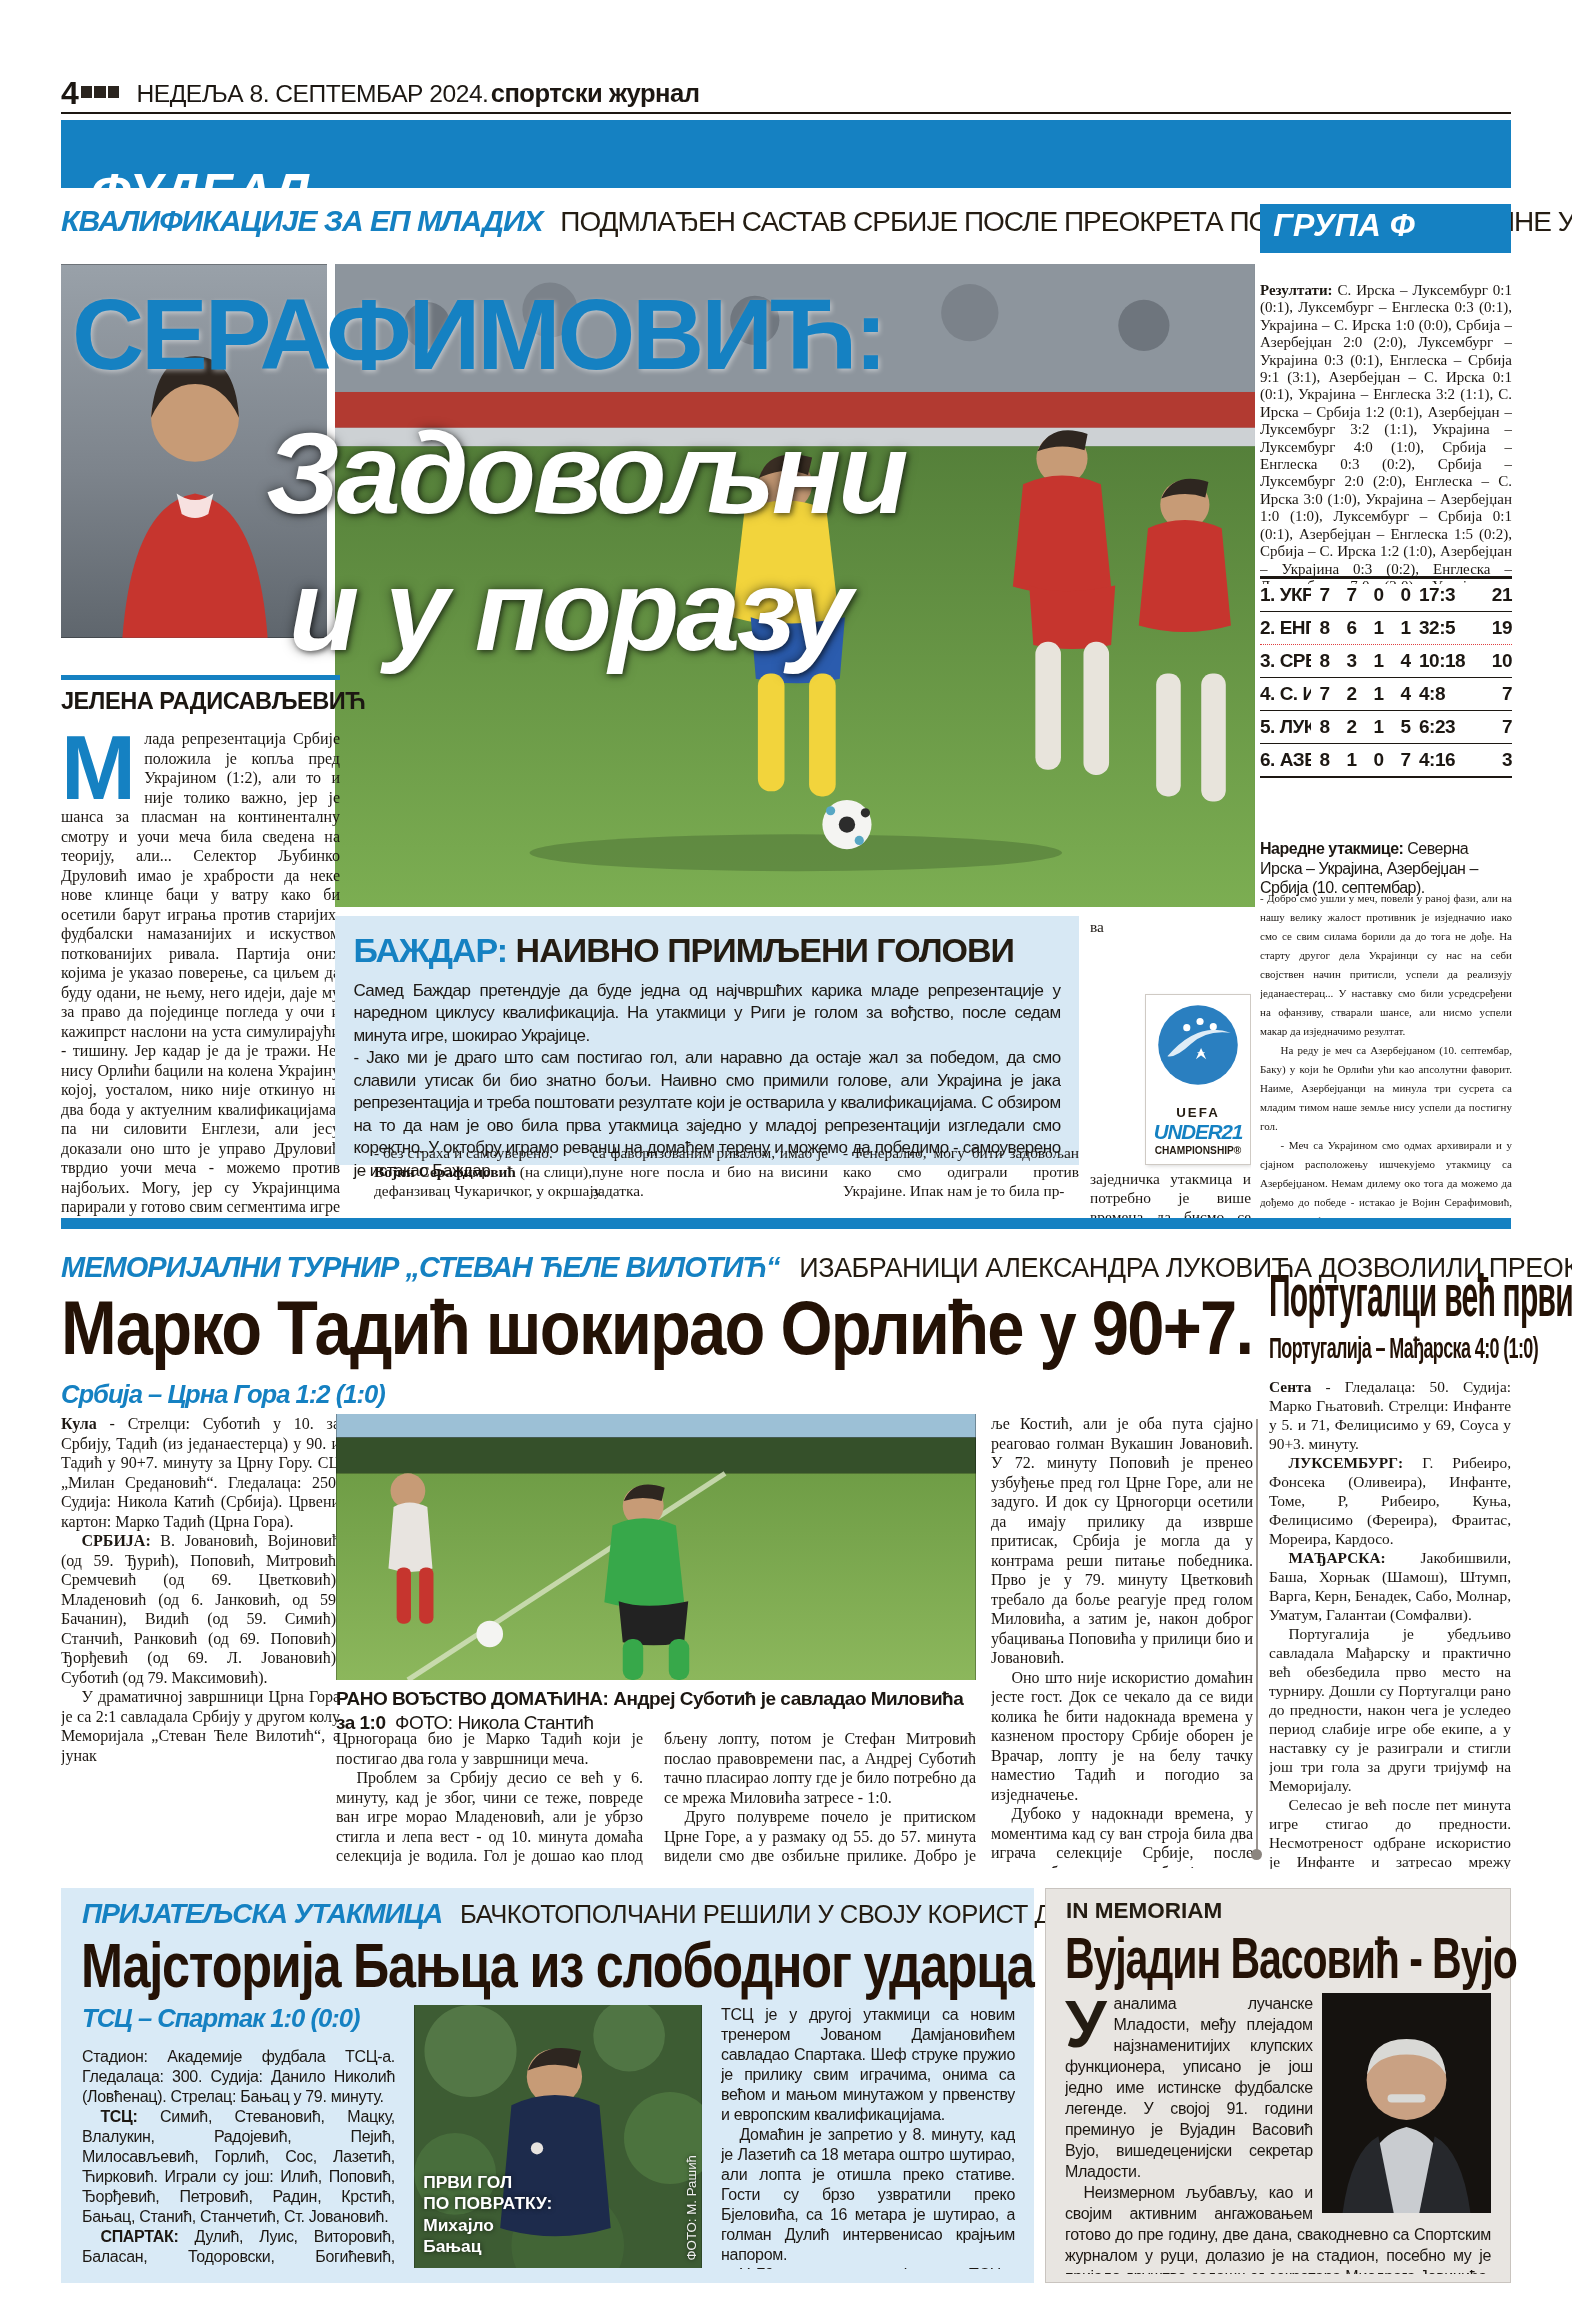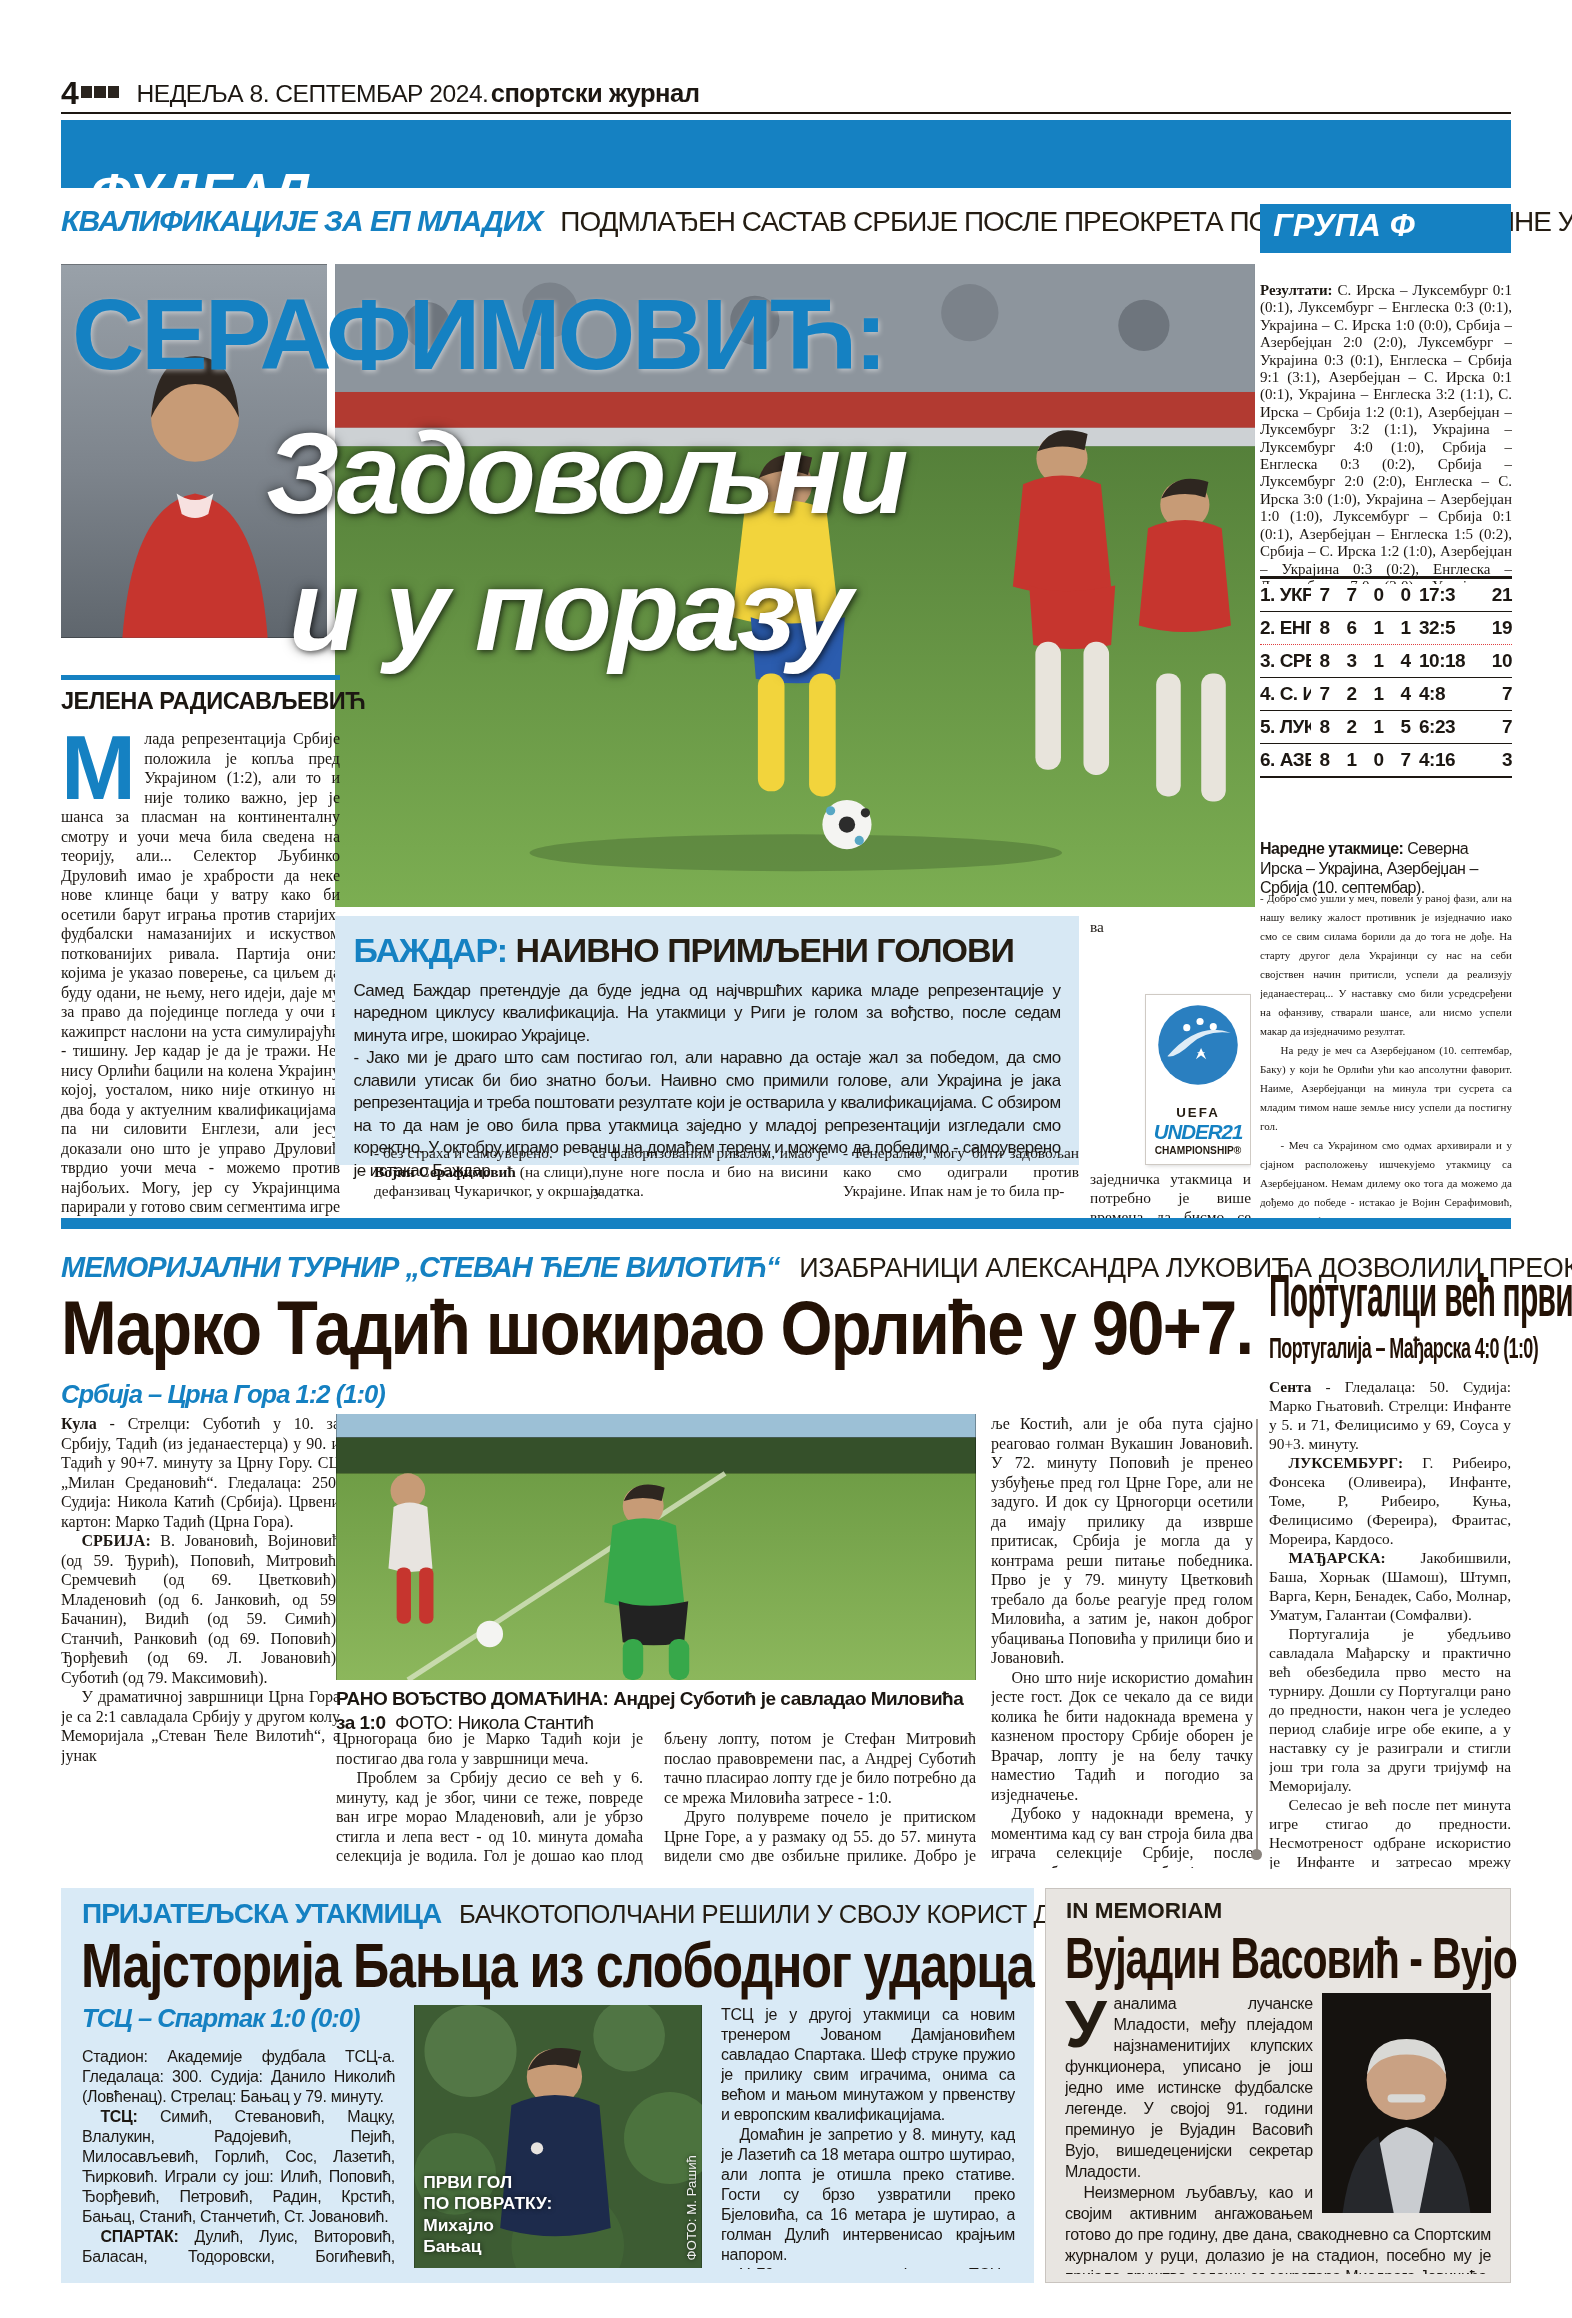--- a/index.html
+++ b/index.html
@@ -116,21 +116,21 @@
   .pt-hl{left:1269px;top:1261px;font-size:60px;font-weight:900;color:#241206;
          font-family:"Liberation Sans",sans-serif;letter-spacing:-1.5px;}
   .pt-match{left:1269px;top:1332px;font-family:"Liberation Sans",sans-serif;font-weight:bold;font-size:29px;
             color:#241206;letter-spacing:-1px;}
   .pt-body{left:1269px;top:1377px;width:242px;height:492px;font-size:15.4px;line-height:19px;}
   .pt-body p{margin:0;} .pt-body p+p{text-indent:19.5px;}
 
   
   .frbox{left:61px;top:1888px;width:973px;height:395px;background:#d9eaf6;}
   .kick3{left:82px;top:1898px;white-space:nowrap;font-family:"Liberation Sans",sans-serif;}
-  .kick3 .k{color:#1581c2;font-size:28px;font-weight:bold;letter-spacing:-1px;}
+  .kick3 .k{color:#1581c2;font-size:28px;font-weight:bold;font-style:italic;letter-spacing:-1px;}
   .kick3 .s{color:#241c12;font-size:25.6px;letter-spacing:-0.5px;margin-left:15.4px;}
   .hl3{left:81px;top:1929px;font-size:63px;font-weight:900;color:#241206;
        font-family:"Liberation Sans",sans-serif;letter-spacing:-1.5px;}
   .fr-match{left:82px;top:2004px;}
   .fr-col{font-family:"Liberation Sans",sans-serif;font-size:16px;line-height:20px;text-align:justify;letter-spacing:-0.3px;}
   .fr-col p{margin:0;} .fr-col p+p{text-indent:18.4px;}
   .fr-c1{left:82px;top:2047px;width:313px;height:222px;}
   .p-fr{left:414px;top:2005px;width:288px;height:263px;}
   .fr-capbox{position:absolute;left:9.2px;bottom:10.2px;color:#fff;font-family:"Liberation Sans",sans-serif;
              font-weight:bold;font-size:17.4px;line-height:21.5px;text-shadow:0 0 5.1px rgba(0,0,0,.7);}

